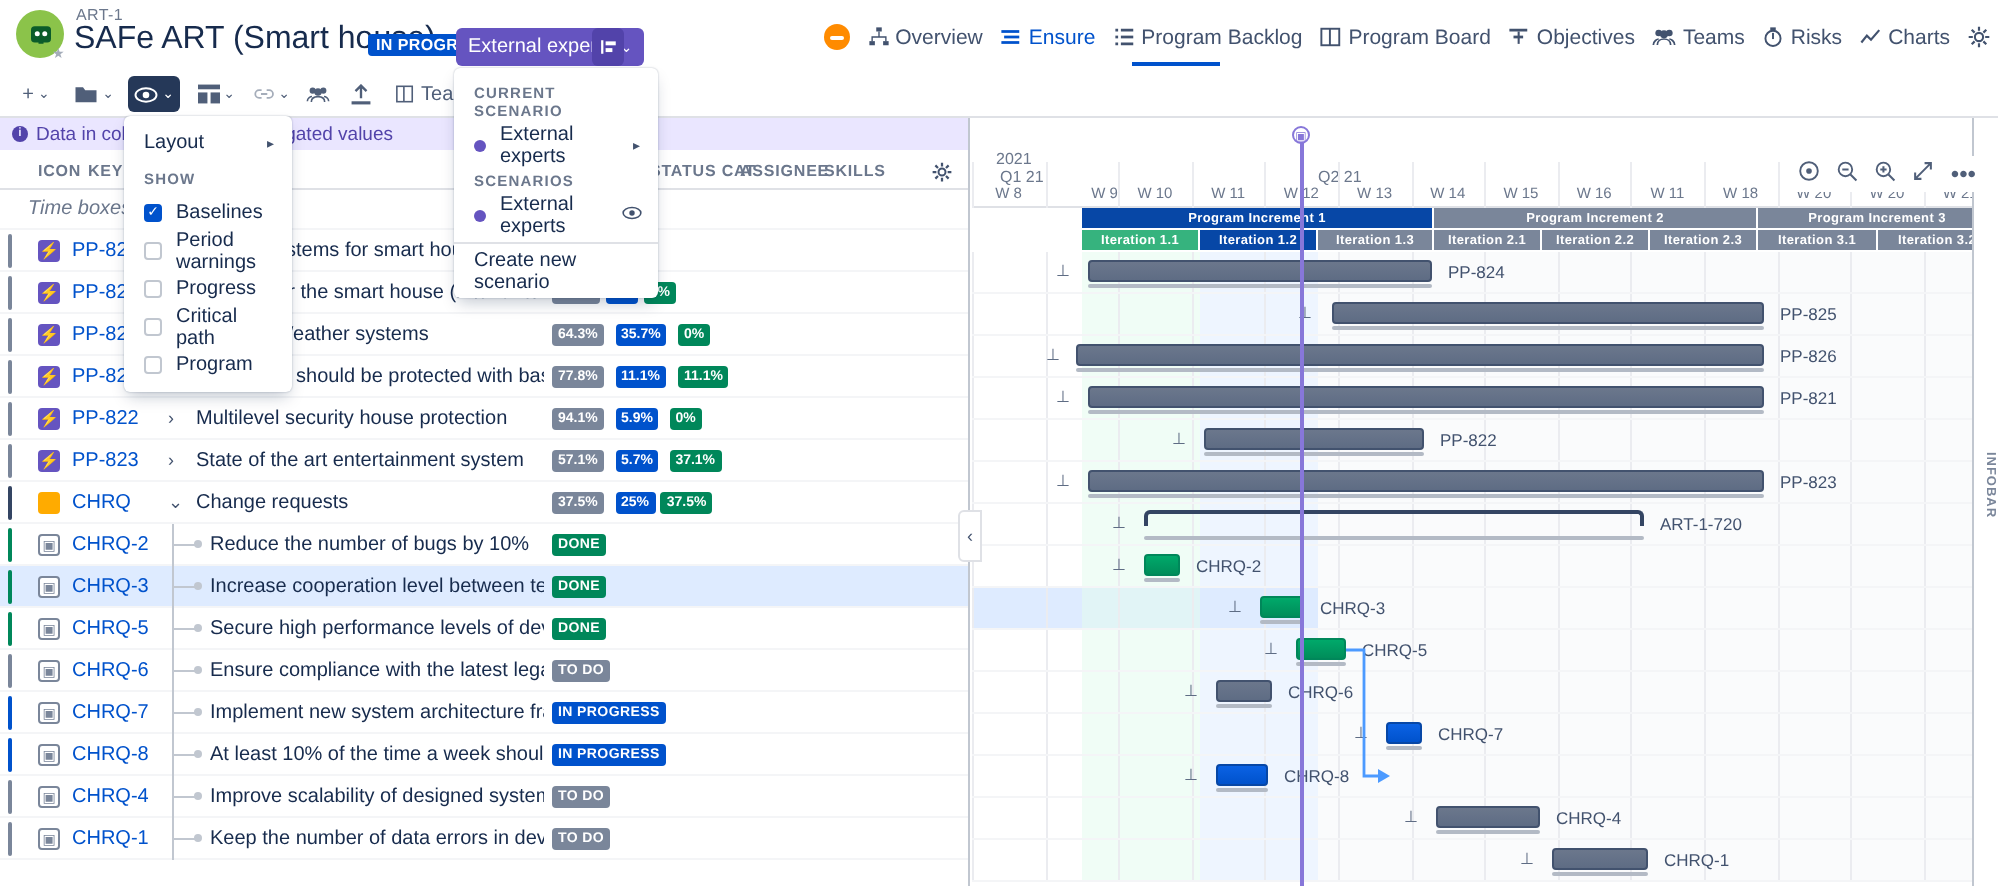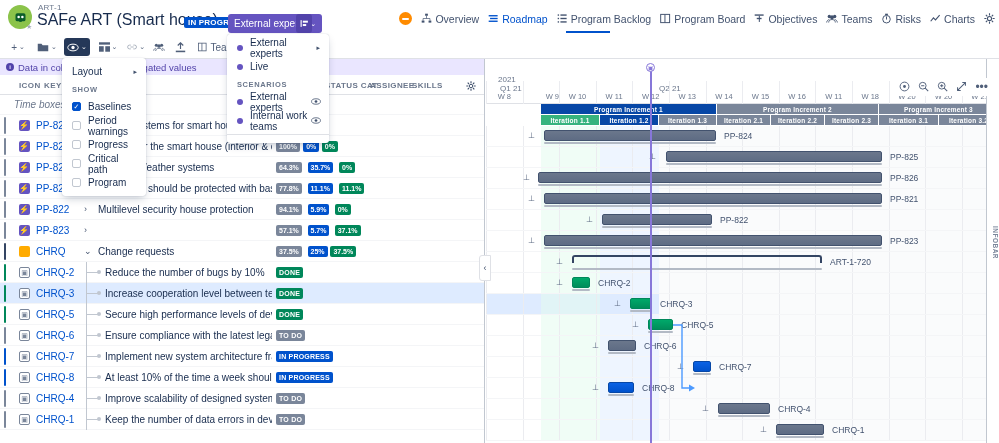--- a/index.html
+++ b/index.html
@@ -231,21 +231,21 @@
             <path d="M8 4v4M3 11V8h10v3" stroke="#42526e" fill="none" stroke-width="1"></path>
           </svg>
         <span>Overview</span>
       </div>
       <div class="nav-item active">
         <svg width="11" height="11" viewBox="0 0 16 16">
             <rect x="1" y="3" width="13" height="2" fill="#0052cc"></rect>
             <rect x="3" y="7" width="11" height="2" fill="#0052cc"></rect>
             <rect x="1" y="11" width="13" height="2" fill="#0052cc"></rect>
           </svg>
-        <span>Roadmap</span>
+        <span>Ensure</span>
       </div>
       <div class="nav-item">
         <svg width="11" height="11" viewBox="0 0 16 16">
             <rect x="1" y="2" width="2" height="2" fill="#42526e"></rect>
             <rect x="5" y="2" width="9" height="2" fill="#42526e"></rect>
             <rect x="1" y="7" width="2" height="2" fill="#42526e"></rect>
             <rect x="5" y="7" width="9" height="2" fill="#42526e"></rect>
             <rect x="1" y="12" width="2" height="2" fill="#42526e"></rect>
             <rect x="5" y="12" width="9" height="2" fill="#42526e"></rect>
           </svg>
@@ -445,20 +445,21 @@
           <span class="r-sum" style="left:98px;max-width:174px">Multilevel security house protection</span>
           <span class="pct grey" style="left:276px">94.1%</span>
           <span class="pct blue" style="left:307.5px">5.9%</span>
           <span class="pct green" style="left:334.7px">0%</span>
         </div>
         <div class="row">
           <span class="row-stripe" style="background:#7a869a"></span>
           <span class="type-icon epic">⚡</span>
           <span class="r-expand" style="left:84px">›</span>
           <span class="r-key">PP-823</span>
+          <span class="r-sum" style="left:98px;max-width:174px">State of the art entertainment system</span>
           <span class="pct grey" style="left:276px">57.1%</span>
           <span class="pct blue" style="left:307.5px">5.7%</span>
           <span class="pct green" style="left:334.7px">37.1%</span>
         </div>
         <div class="row">
           <span class="row-stripe" style="background:#344563"></span>
           <span class="type-icon sq"></span>
           <span class="r-expand" style="left:84px">⌄</span>
           <span class="r-key">CHRQ</span>
           <span class="r-sum" style="left:98px;max-width:174px">Change requests</span>
@@ -1076,42 +1077,34 @@
           <span>Critical path</span>
         </div>
         <div class="menu-item">
           <span class="chk"></span>
           <span>Program</span>
         </div>
       </div>
   </div>
 
   <div class="menu" style="left:227px;top:34px;width:102px">
+    <div class="menu-hdr">CURRENT SCENARIO</div>
     <div class="menu-item">
       <span class="dot-purple"></span>
       <span>External experts</span>
       <span class="sub-arrow">▸</span>
-    </div>
-    <div class="menu-item">
-      <span class="dot-purple"></span>
-      <span>Live</span>
     </div>
     <div class="menu-hdr">SCENARIOS</div>
     <div class="menu-item">
       <span class="dot-purple"></span>
       <span>External experts</span>
       <span class="eye"><svg width="10" height="7" viewBox="0 0 14 9">
             <ellipse cx="7" cy="4.5" rx="6.2" ry="3.8" fill="none" stroke="#42526e" stroke-width="1.1"></ellipse>
             <circle cx="7" cy="4.5" r="1.9" fill="#42526e"></circle>
           </svg></span>
     </div>
+    <div class="menu-sep"></div>
     <div class="menu-item">
-      <span class="dot-purple"></span>
-      <span>Internal work teams</span>
-      <span class="eye"><svg width="10" height="7" viewBox="0 0 14 9">
-            <ellipse cx="7" cy="4.5" rx="6.2" ry="3.8" fill="none" stroke="#42526e" stroke-width="1.1"></ellipse>
-            <circle cx="7" cy="4.5" r="1.9" fill="#42526e"></circle>
-          </svg></span>
-    </div>
-    <div class="menu-sep"></div>
+      <span>Create new scenario</span>
+    </div>
   </div>
 
 </div>
 
 </body></html>

